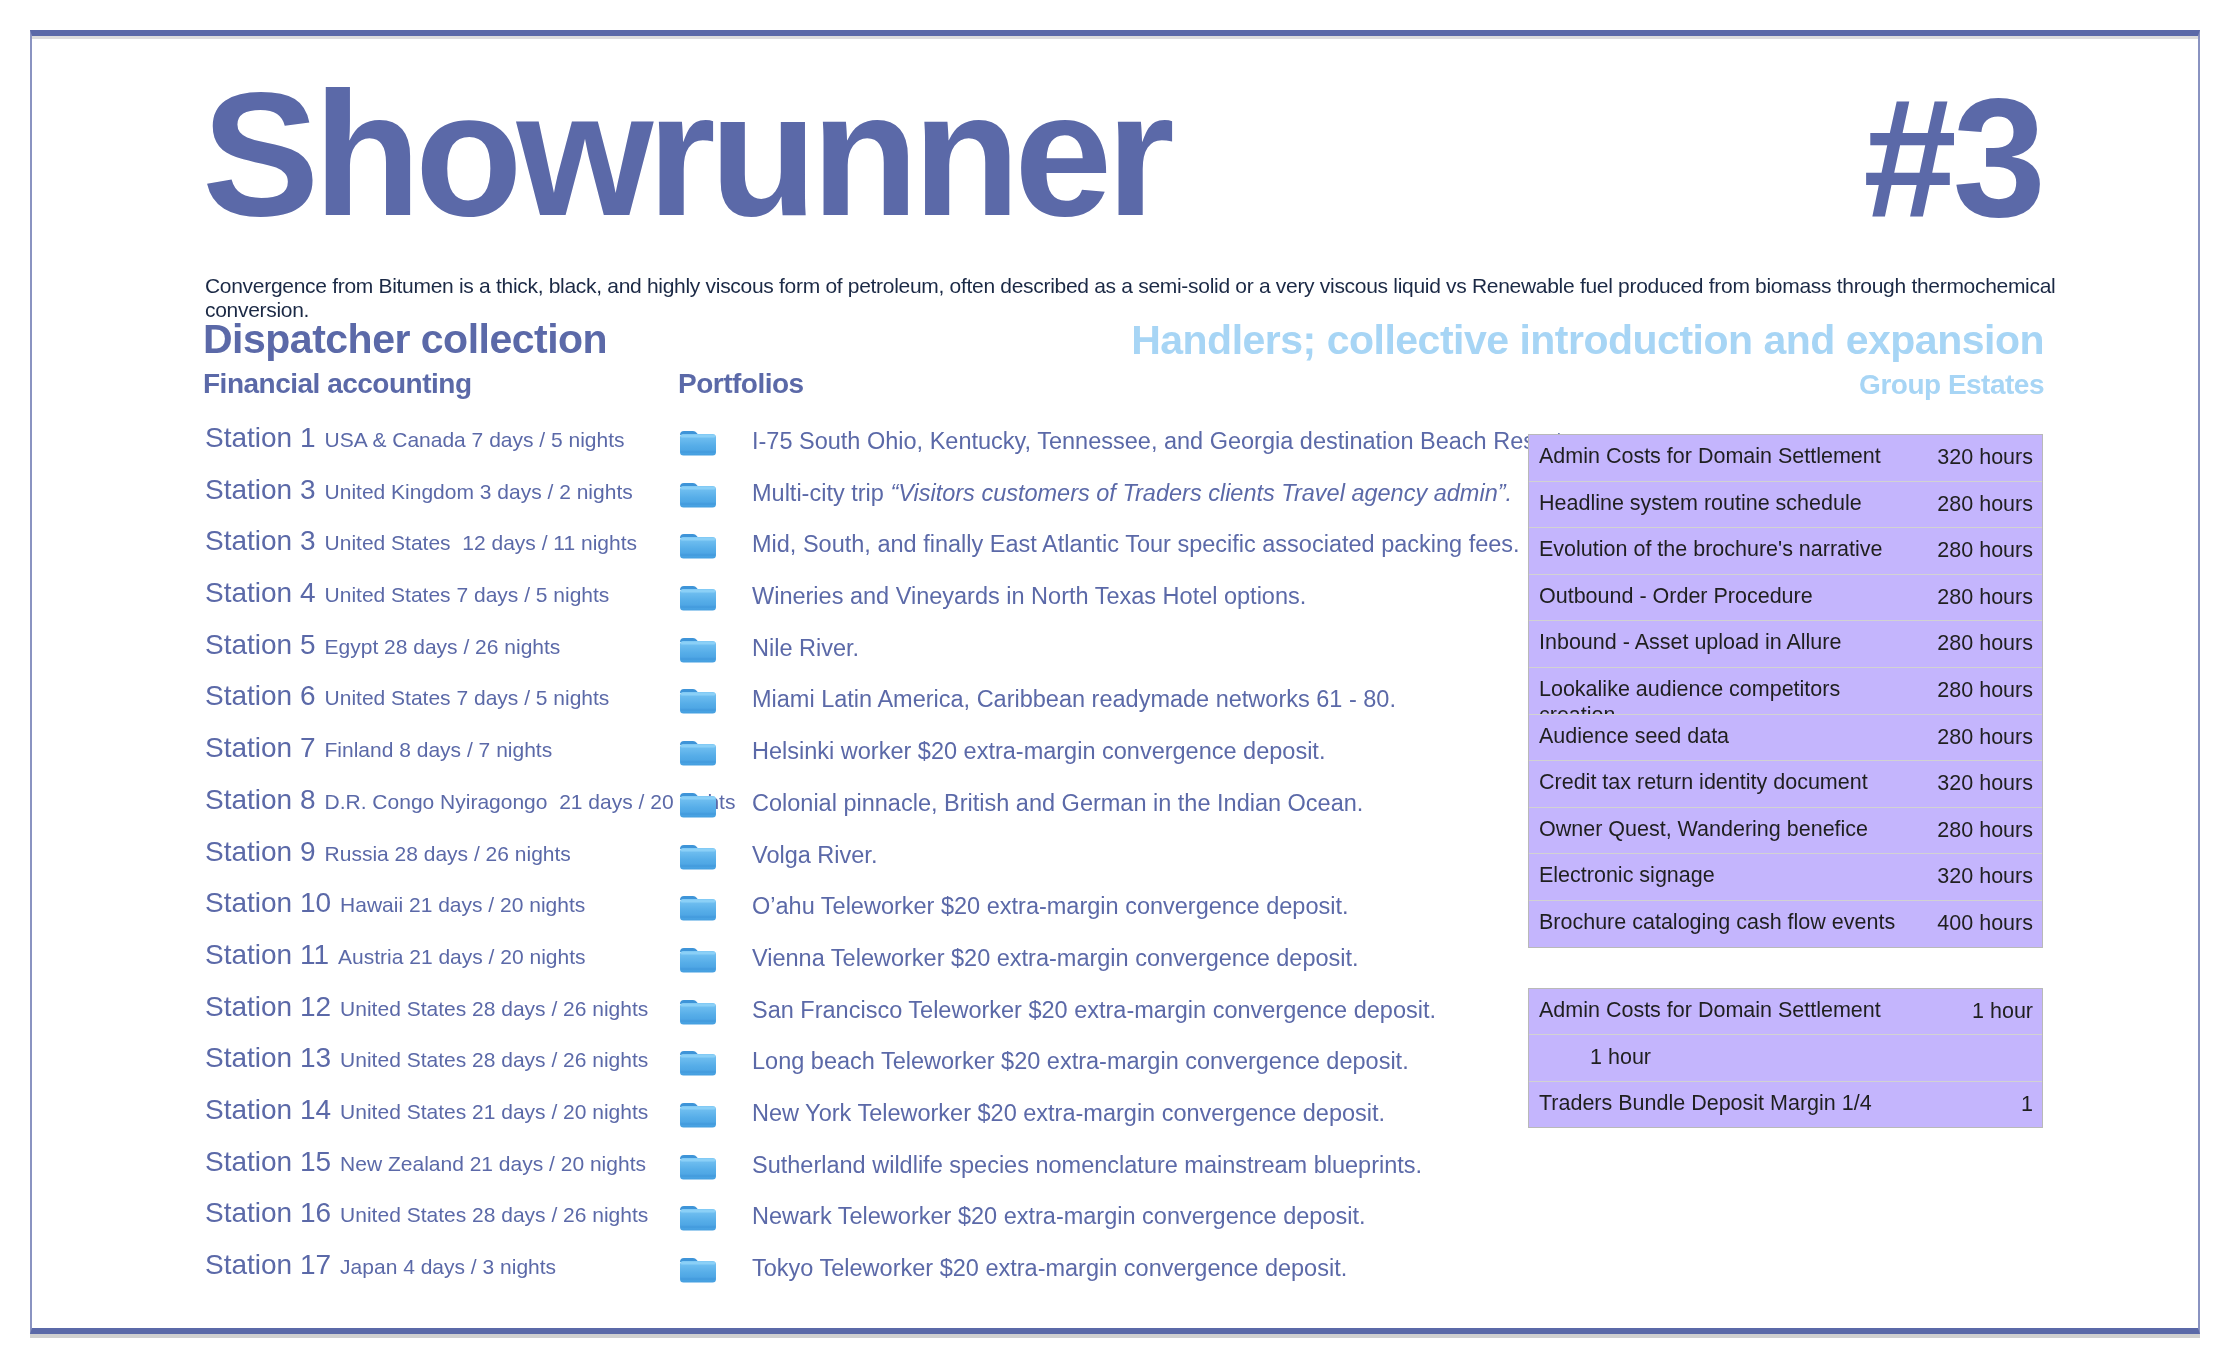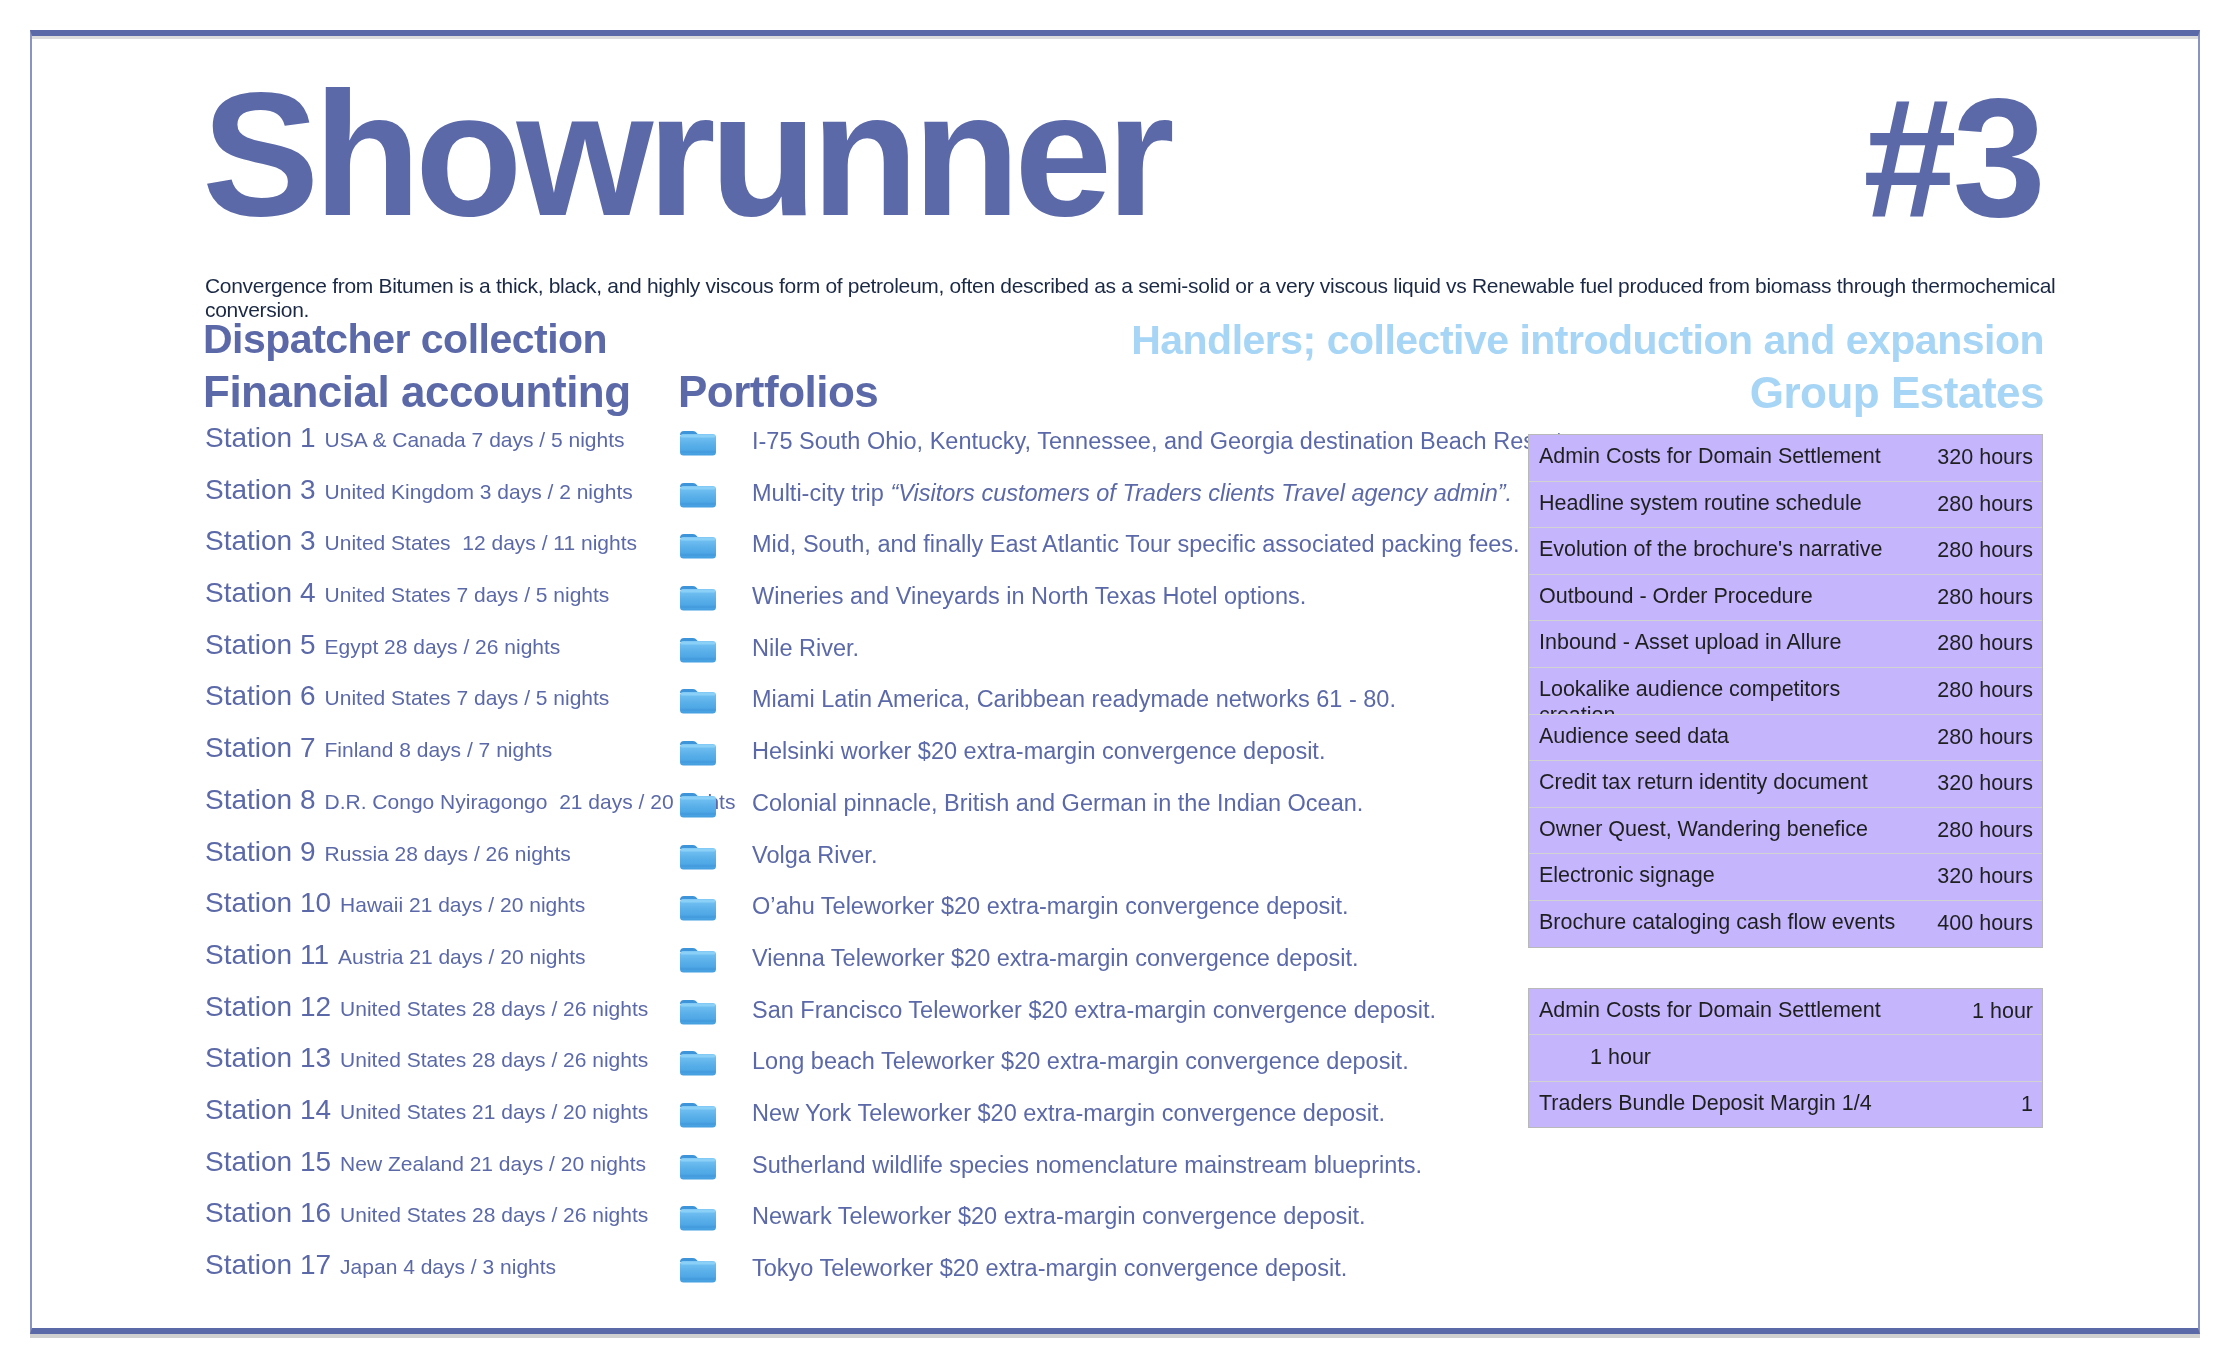--- a/index.html
+++ b/index.html
@@ -24,21 +24,21 @@
   .page-num{
     position:absolute;left:1770px;top:38px;width:240px;text-align:right;
     font-size:168px;font-weight:bold;letter-spacing:-4px;
     color:var(--accent,#5b69a8);line-height:1;
   }
   .subtitle{
     position:absolute;left:173px;top:238px;width:1900px;
     font-size:21px;color:var(--navy,#1b2945);letter-spacing:-0.3px;
   }
   .h-big{font-weight:bold;font-size:41px;letter-spacing:-0.5px;line-height:1;}
-  .h-mid{font-weight:bold;font-size:44px;letter-spacing:-0.5px;line-height:1;}
+  .h-mid{font-weight:bold;font-size:28px;letter-spacing:-0.5px;line-height:1;}
   .c-accent{color:var(--accent,#5b69a8);}
   .c-light{color:var(--light,#a7d5f5);}
   .h-left1{position:absolute;left:171px;top:283px;}
   .h-right1{position:absolute;left:900px;top:284px;width:1112px;text-align:right;}
   .h-left2{position:absolute;left:171px;top:334px;}
   .h-mid2{position:absolute;left:646px;top:334px;}
   .h-right2{position:absolute;left:1500px;top:335px;width:512px;text-align:right;}
 
   .stations{position:absolute;left:173px;top:386px;width:470px;}
   .station-row{height:51.7px;display:flex;align-items:baseline;gap:9px;white-space:nowrap;}

